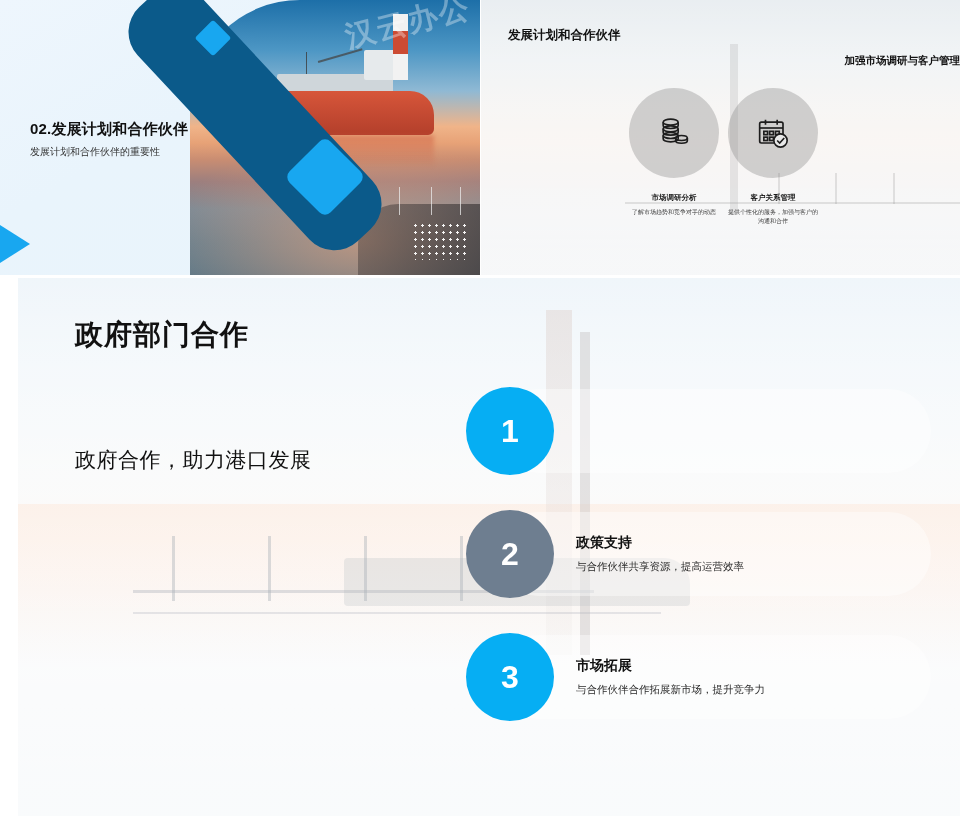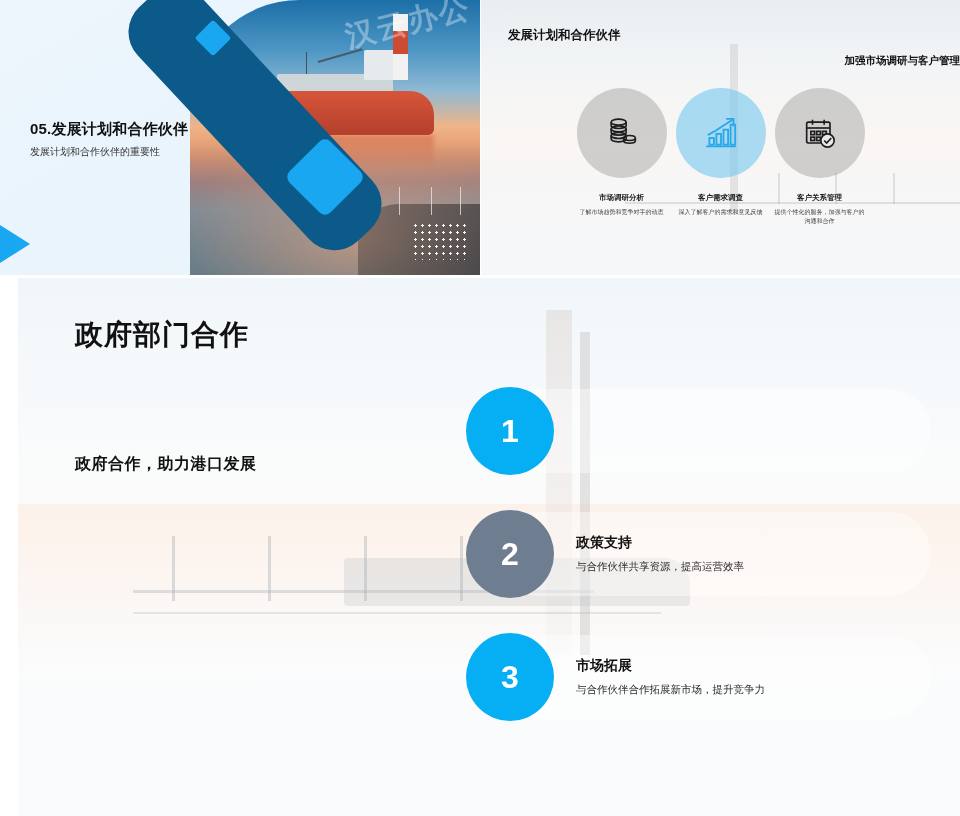--- a/index.html
+++ b/index.html
@@ -191,21 +191,21 @@
   .s3-shipghost {
     position: absolute; left: 34%; top: 52%; width: 36%; height: 9%;
     background: rgba(190,194,200,.30); border-radius: 4px 26px 4px 4px;
   }
   .s3-title {
     position: absolute; left: 57px; top: 38px;
     font-size: 28px; font-weight: 700; color: #111; letter-spacing: 1px;
   }
   .s3-lead {
     position: absolute; left: 57px; top: 168px;
-    font-size: 16px; font-weight: 700; color: #111; letter-spacing: .5px; margin-top: 8px;
+    font-size: 21px; font-weight: 400; color: #111; letter-spacing: .5px;
   }
   .s3-rows {
     position: absolute; left: 448px; top: 105px; width: 465px;
   }
   .s3-row {
     position: relative; height: 96px; margin-bottom: 27px;
     display: flex; align-items: center;
   }
   .s3-pill {
     position: absolute; left: 30px; top: 6px; right: 0; height: 84px;
@@ -244,21 +244,21 @@
       <div class="s1-watermark">汉云办公</div>
     </div>
 
     <div class="s1-band"></div>
     <div class="s1-dots"></div>
     <div class="s1-diamond-sm"></div>
     <div class="s1-diamond-lg"></div>
     <div class="s1-arrow"></div>
 
     <div class="s1-text">
-      <div class="s1-title">05.发展计划和合作伙伴</div>
+      <div class="s1-title">02.发展计划和合作伙伴</div>
       <div class="s1-sub">发展计划和合作伙伴的重要性</div>
     </div>
   </section>
 
   <section class="slide2">
     <div class="s2-bg-struct"></div>
     <div class="s2-bg-bridge"></div>
     <div class="s2-bg-pylon" style="left:62%"></div>
     <div class="s2-bg-pylon" style="left:74%"></div>
     <div class="s2-bg-pylon" style="left:86%"></div>
@@ -280,37 +280,20 @@
               <path d="M11 27v4c0 2 4 3.6 9 3.6s9-1.6 9-3.6v-4"></path>
               <ellipse cx="33" cy="30" rx="7" ry="3"></ellipse>
               <path d="M26 30v3.4c0 1.6 3.1 2.9 7 2.9s7-1.3 7-2.9V30"></path>
             </g>
           </svg>
         </div>
         <div class="s2-cap">市场调研分析</div>
         <div class="s2-desc">了解市场趋势和竞争对手的动态</div>
       </div>
 
-      <div class="s2-col">
-        <div class="s2-circle blue">
-          <svg class="s2-ic" viewBox="0 0 48 48">
-            <g fill="none" stroke="#2aa8ea" stroke-width="2.2" stroke-linecap="round">
-              <path d="M7 40h34"></path>
-              <rect x="10" y="30" width="5.5" height="8"></rect>
-              <rect x="18.5" y="25" width="5.5" height="13"></rect>
-              <rect x="27" y="20" width="5.5" height="18"></rect>
-              <rect x="35.5" y="14" width="5.5" height="24"></rect>
-              <path d="M9 26 L18 21 L27 15 L38 8"></path>
-              <path d="M31 7h8v8"></path>
-            </g>
-          </svg>
-        </div>
-        <div class="s2-cap">客户需求调查</div>
-        <div class="s2-desc">深入了解客户的需求和意见反馈</div>
-      </div>
 
       <div class="s2-col">
         <div class="s2-circle gray">
           <svg class="s2-ic" viewBox="0 0 48 48">
             <g fill="none" stroke="#1d1d1d" stroke-width="2">
               <rect x="8" y="11" width="28" height="25" rx="2"></rect>
               <path d="M8 18h28"></path>
               <path d="M15 8v6M29 8v6"></path>
               <rect x="13" y="22" width="4.5" height="4"></rect>
               <rect x="20" y="22" width="4.5" height="4"></rect>

